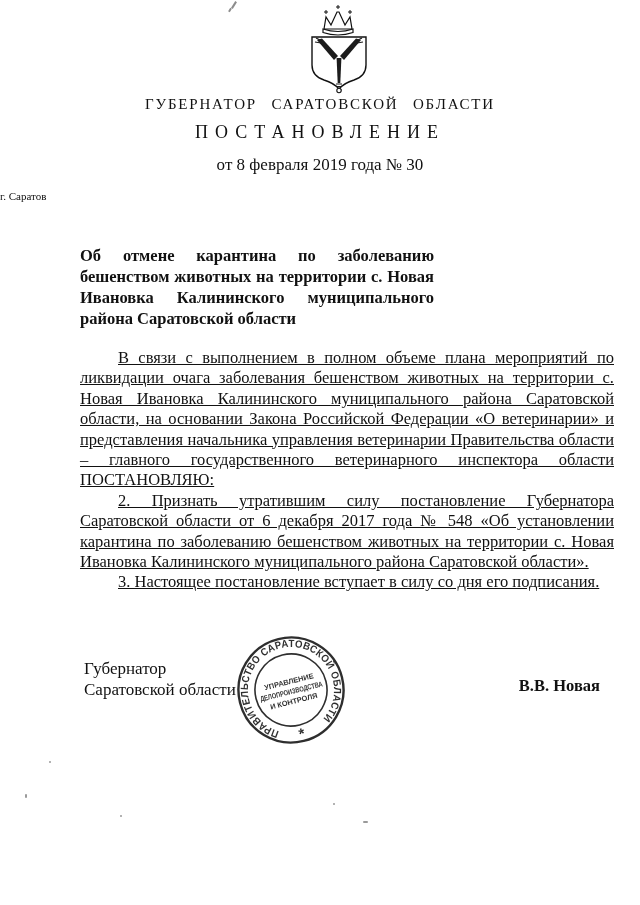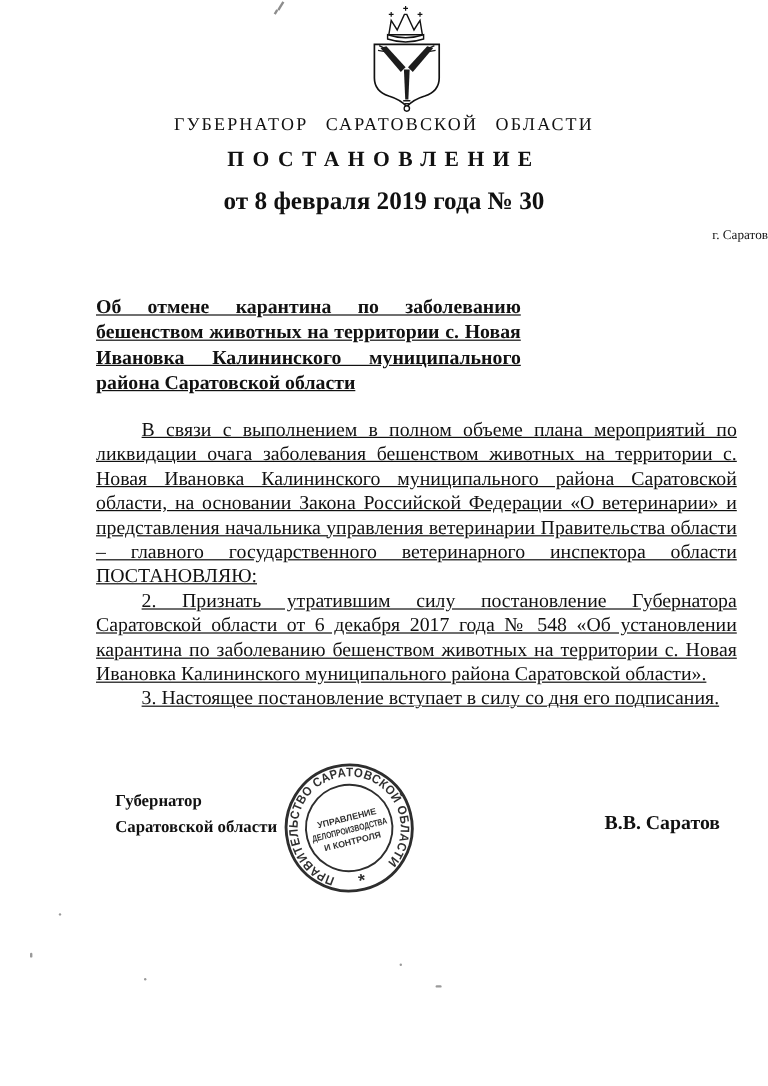--- a/index.html
+++ b/index.html
@@ -14,48 +14,47 @@
   }
   
   .emblem{position:absolute;left:303px;top:5px;width:72px;height:90px;}
   .authority{
     position:absolute;left:0;top:96px;width:100%;
     text-align:center;font-size:15px;font-weight:400;
     letter-spacing:1.8px;word-spacing:9px;white-space:nowrap;
   }
   .doc-type{
     position:absolute;left:0;top:122px;width:100%;
-    text-align:center;font-size:18px;font-weight:bold;
+    text-align:center;font-size:18px;font-weight:normal;
     letter-spacing:7px;white-space:nowrap;
   }
   .date-line{
     position:absolute;left:0;top:155px;width:100%;
-    text-align:center;font-size:21px;white-space:nowrap;font-weight:bold;
+    text-align:center;font-size:17px;white-space:nowrap;
   }
   .place-line{
     position:absolute;left:0;top:190px;width:100%;
-    text-align:right;font-size:11px;white-space:nowrap;
+    text-align:left;font-size:11px;white-space:nowrap;
   }
   
   .subject{
     position:absolute;left:80px;top:245px;width:354px;
     font-size:16.5px;font-weight:bold;line-height:21px;
     text-align:justify;
-    text-decoration:underline;
   }
   
   .body-text{
     position:absolute;left:80px;top:348px;width:534px;
     font-size:16.5px;line-height:20.4px;text-align:justify;text-decoration:underline;
   }
   .body-text p{margin:0;text-indent:38px;}
   
   .sig-position{
-    position:absolute;left:96px;top:658px;
-    font-size:14px;font-weight:bold;line-height:21px;
+    position:absolute;left:84px;top:658px;
+    font-size:17px;font-weight:normal;line-height:21px;
   }
   .sig-name{
     position:absolute;right:40px;top:676px;
     font-size:16.5px;font-weight:bold;
   }
   
   .stamp{
     position:absolute;left:231px;top:630px;width:120px;height:120px;
     opacity:.92;
   }
@@ -124,21 +123,21 @@
   <div class="body-text">
     <p>В связи с выполнением в полном объеме плана мероприятий по ликвидации очага заболевания бешенством животных на территории с. Новая Ивановка Калининского муниципального района Саратовской области, на основании Закона Российской Федерации «О ветеринарии» и представления начальника управления ветеринарии Правительства области – главного государственного ветеринарного инспектора области ПОСТАНОВЛЯЮ:</p>
     <p>2. Признать утратившим силу постановление Губернатора Саратовской области от 6 декабря 2017 года № 548 «Об установлении карантина по заболеванию бешенством животных на территории с. Новая Ивановка Калининского муниципального района Саратовской области».</p>
     <p>3. Настоящее постановление вступает в силу со дня его подписания.</p>
   </div>
 
   <div class="sig-position">
     <div>Губернатор</div>
     <div>Саратовской области</div>
   </div>
-  <div class="sig-name">В.В. Саратов</div>
+  <div class="sig-name">В.В. Новая</div>
 
   <div class="stamp">
     <svg width="120" height="120" viewBox="0 0 120 120" xmlns="http://www.w3.org/2000/svg">
       <g transform="rotate(-14 60 60)">
         <circle cx="60" cy="60" r="52.5" fill="none" stroke="#1d1d1d" stroke-width="2.4"></circle>
         <circle cx="60" cy="60" r="36" fill="none" stroke="#1d1d1d" stroke-width="1.6"></circle>
         <defs>
           <path id="ringPath" d="M 38.5 97.2 A 43 43 0 1 1 81.5 97.2" fill="none"></path>
         </defs>
         <text font-size="10.4" letter-spacing="0.4">

